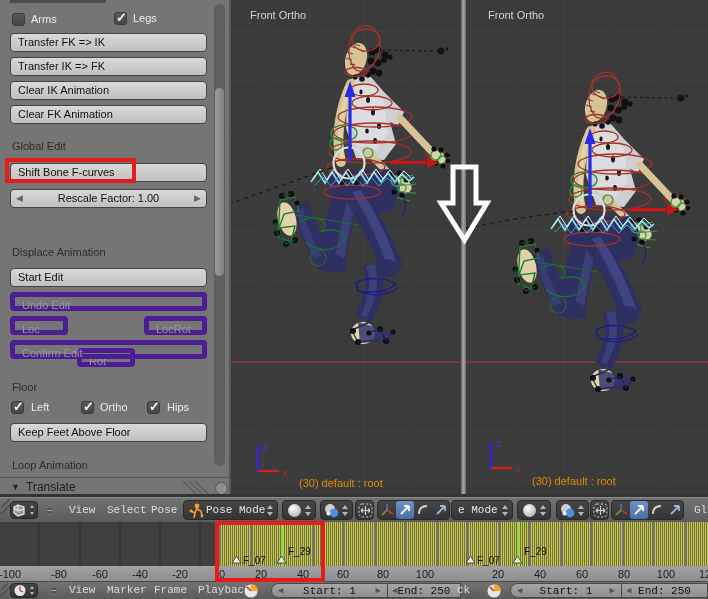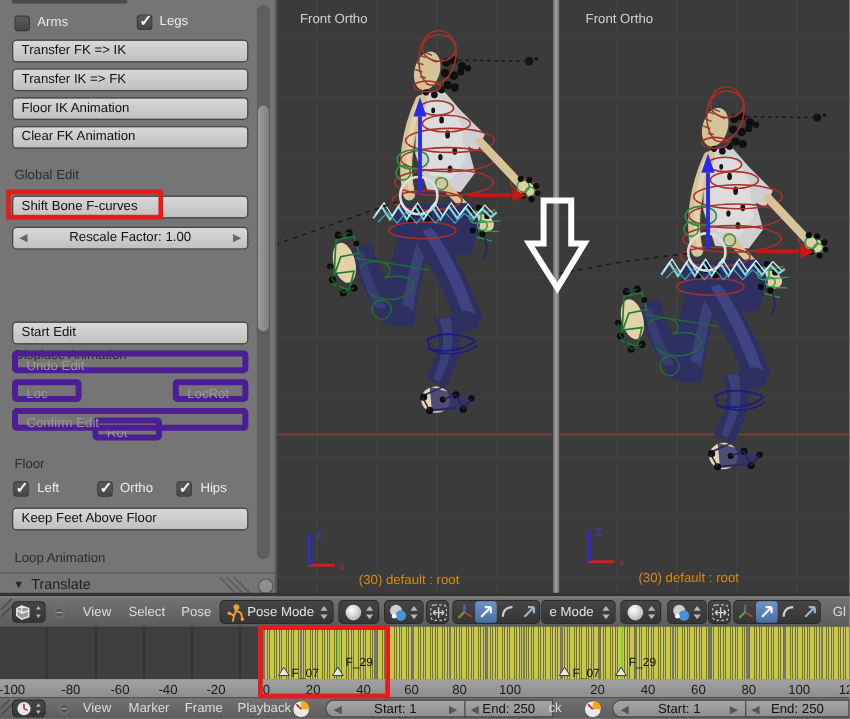--- a/index.html
+++ b/index.html
@@ -12,21 +12,21 @@
     background:linear-gradient(#d8d8d8,#c0c0c0);
     border:1px solid #454545;border-radius:4px;box-sizing:border-box;
     font-size:11px;color:#111;line-height:17px;padding-left:7px;}
   .btn.dis{background:transparent;border:5px solid #4c1d95;color:#999;}
   .lbl{position:absolute;left:12px;font-size:11px;color:#2c2c2c;}
   .cbx{position:absolute;width:13px;height:13px;background:linear-gradient(#5a5a5a,#464646);
     border:1px solid #3a3a3a;border-radius:3px;box-sizing:border-box;}
   .cbt{position:absolute;font-size:11px;color:#ececec;}
   .chk{position:absolute;color:#f2f2f2;font-size:13px;font-weight:bold;line-height:10px;}
   
-  .hdr{left:0;width:708px;background:linear-gradient(#727272,#5c5c5c);}
+  .hdr{left:0;width:708px;background:linear-gradient(#727272,#5c5c5c);font-family:Liberation Mono, monospace;}
   .menu{position:absolute;top:0;font-size:11px;color:#dcdcdc;line-height:24px;}
   .dbtn{position:absolute;background:linear-gradient(#464646,#353535);
     border:1px solid #2a2a2a;border-radius:4px;box-sizing:border-box;}
   .pill{position:absolute;background:linear-gradient(#a6a6a6,#8e8e8e);
     border:1px solid #4a4a4a;box-sizing:border-box;font-size:11px;color:#111;
     text-align:center;}
 </style>
 </head>
 <body>
 <div id="root">
@@ -230,29 +230,29 @@
     <div class="abs" style="left:10px;top:0;width:96px;height:3px;background:#4c4c4c;"></div>
 
     <div class="cbx" style="left:12px;top:13px;"></div>
     <div class="cbt" style="left:31px;top:13px;">Arms</div>
     <div class="cbx" style="left:114px;top:12px;"></div>
     <div class="chk" style="left:116px;top:13px;">✓</div>
     <div class="cbt" style="left:133px;top:12px;">Legs</div>
 
     <div class="btn" style="top:33px;">Transfer FK =&gt; IK</div>
     <div class="btn" style="top:57px;">Transfer IK =&gt; FK</div>
-    <div class="btn" style="top:81px;">Floor IK Animation</div>
+    <div class="btn" style="top:81px;">Clear IK Animation</div>
     <div class="btn" style="top:105px;">Clear FK Animation</div>
     <div class="lbl" style="top:140px;">Global Edit</div>
     <div class="btn" style="top:163px;">Shift Bone F-curves</div>
     <div class="btn" style="top:189px;text-align:center;padding-left:0;">Rescale Factor: 1.00
       <span style="position:absolute;left:5px;top:0;color:#666;font-size:9px;">◀</span>
       <span style="position:absolute;right:5px;top:0;color:#666;font-size:9px;">▶</span>
     </div>
-    <div class="lbl" style="top:246px;margin-top:44px;">Displace Animation</div>
+    <div class="lbl" style="top:246px;">Displace Animation</div>
     <div class="btn" style="top:268px;">Start Edit</div>
     <div class="btn dis" style="top:292px;">Undo Edit</div>
     <div class="btn dis" style="top:316px;width:58px;">Loc</div>
     <div class="btn dis" style="top:316px;left:77px;width:58px;margin-top:32px;">Rot</div>
     <div class="btn dis" style="top:316px;left:144px;width:63px;">LocRot</div>
     <div class="btn dis" style="top:340px;">Confirm Edit</div>
     <div class="lbl" style="top:381px;">Floor</div>
     <div class="cbx" style="left:11px;top:401px;"></div>
     <div class="chk" style="left:13px;top:402px;">✓</div>
     <div class="cbt" style="left:31px;top:401px;">Left</div>

